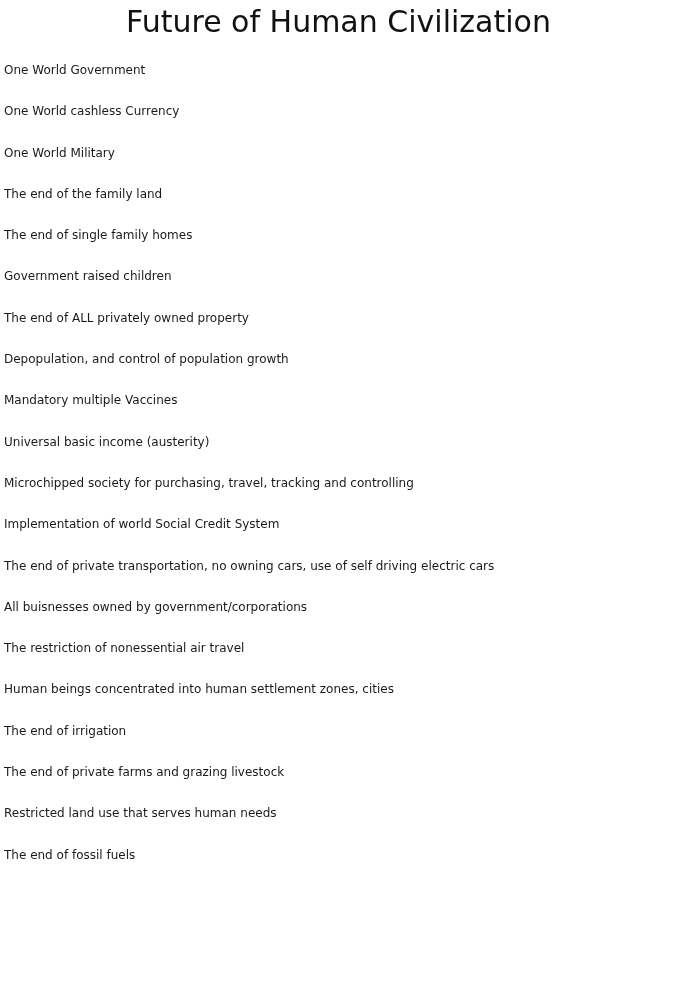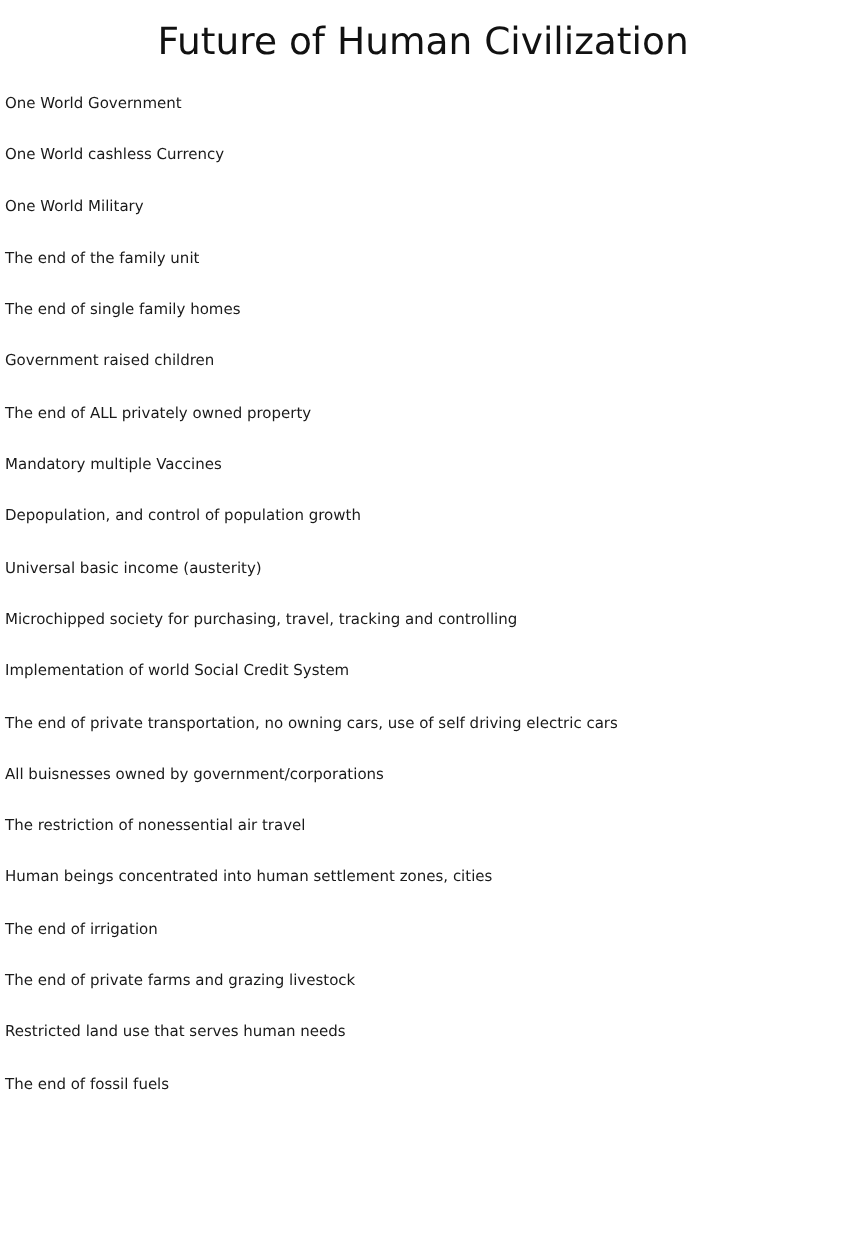--- a/index.html
+++ b/index.html
@@ -9,21 +9,21 @@
   body {
     width: 677px;
     height: 1000px;
     background: #ffffff;
     font-family: "DejaVu Sans", "Liberation Sans", sans-serif;
     color: #1a1a1a;
     overflow: hidden;
   }
   .page-title {
     margin: 0;
-    padding-top: 15px;
+    padding-top: 3px;
     font-size: 30px;
     font-weight: 400;
     line-height: 38px;
     text-align: center;
     color: #111111;
     white-space: nowrap;
   }
   .items {
     margin-top: 9px;
     padding-left: 4px;
@@ -38,26 +38,26 @@
 </style>
 </head>
 <body>
 
 <h1 class="page-title">Future of Human Civilization</h1>
 
 <div class="items">
   <p class="item">One World Government</p>
   <p class="item">One World cashless Currency</p>
   <p class="item">One World Military</p>
-  <p class="item">The end of the family unit</p>
+  <p class="item">The end of the family land</p>
   <p class="item">The end of single family homes</p>
   <p class="item">Government raised children</p>
   <p class="item">The end of ALL privately owned property</p>
+  <p class="item">Depopulation, and control of population growth</p>
   <p class="item">Mandatory multiple Vaccines</p>
-  <p class="item">Depopulation, and control of population growth</p>
   <p class="item">Universal basic income (austerity)</p>
   <p class="item">Microchipped society for purchasing, travel, tracking and controlling</p>
   <p class="item">Implementation of world Social Credit System</p>
   <p class="item">The end of private transportation, no owning cars, use of self driving electric cars</p>
   <p class="item">All buisnesses owned by government/corporations</p>
   <p class="item">The restriction of nonessential air travel</p>
   <p class="item">Human beings concentrated into human settlement zones, cities</p>
   <p class="item">The end of irrigation</p>
   <p class="item">The end of private farms and grazing livestock</p>
   <p class="item">Restricted land use that serves human needs</p>

